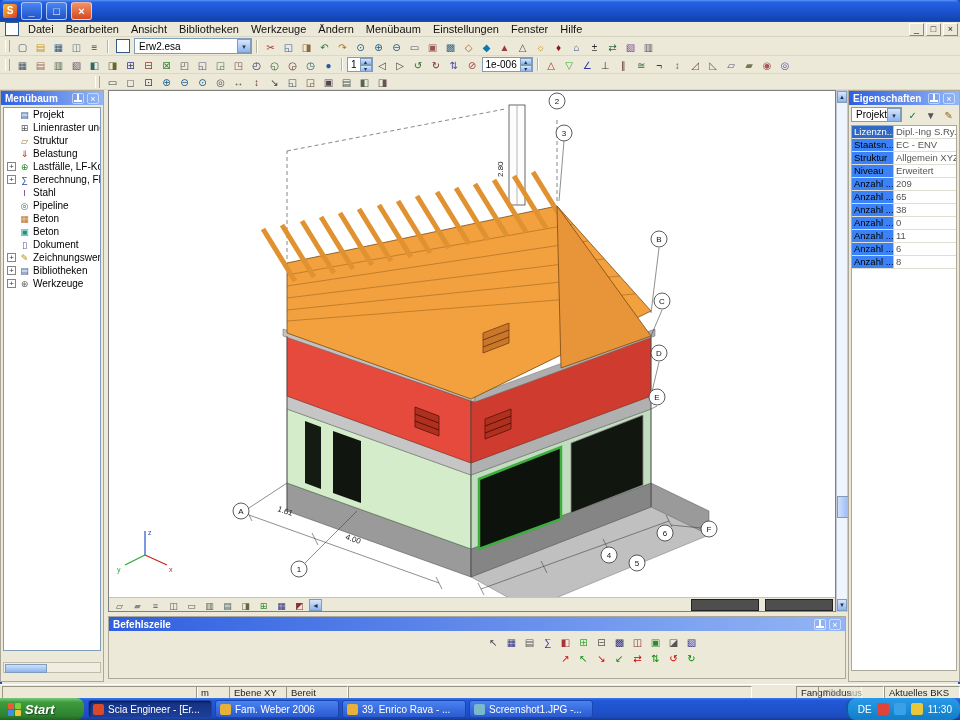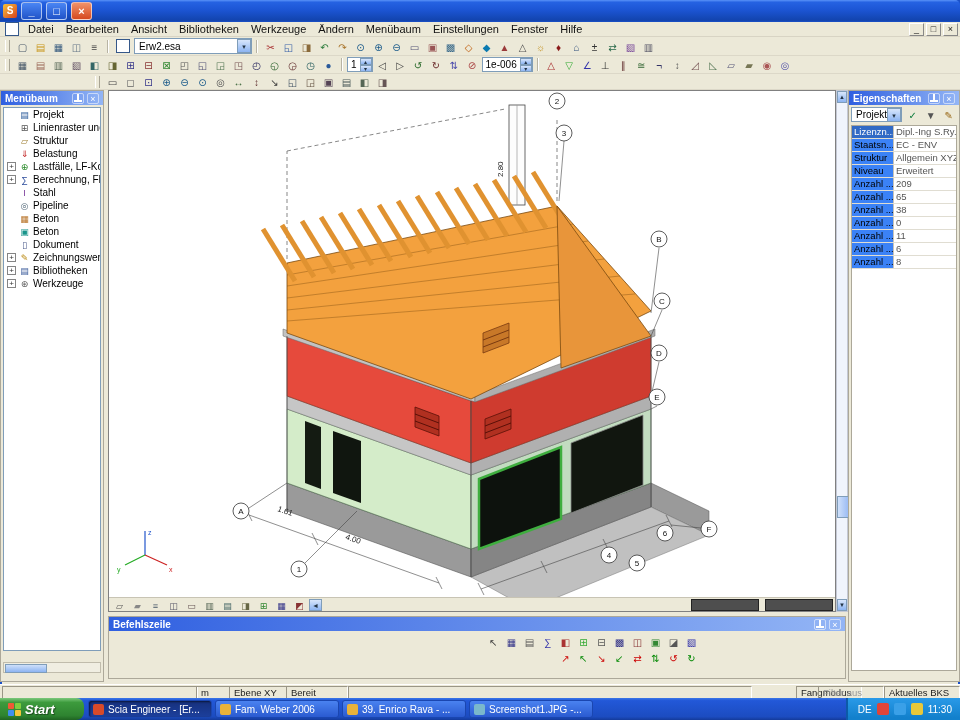--- a/index.html
+++ b/index.html
@@ -109,21 +109,21 @@
   .flag{width:13px;height:13px;display:grid;grid-template-columns:1fr 1fr;grid-template-rows:1fr 1fr;gap:1px;flex:none;}
   .flag span{border-radius:1px;}
   .flag .f1{background:#ef5a36;} .flag .f2{background:#7fcf3f;} .flag .f3{background:#3f8fef;} .flag .f4{background:#f4c63a;}
   .tasks{display:flex;gap:3px;margin-left:4px;flex:1;}
   .task{width:124px;height:18px;display:flex;align-items:center;gap:4px;padding:0 4px;box-sizing:border-box;
     border-radius:3px;background:linear-gradient(#4a82f0,#2a5ad0);border:1px solid #1a46b0;color:#fff;font-size:10px;}
   .task.active{background:linear-gradient(#16307c,#1c3f9c);box-shadow:inset 1px 1px 2px #0008;}
   .task .tico2{width:11px;height:11px;background:var(--c,#ddd);border-radius:2px;flex:none;}
   .task .tlab2{white-space:nowrap;overflow:hidden;text-overflow:ellipsis;}
   #tray{margin-left:auto;height:22px;display:flex;align-items:center;gap:5px;padding:0 8px 0 10px;
-    background:linear-gradient(180deg,#2a9ae8 0%,#1280cc 90%);border-left:2px solid #0c5aa8;color:#fff;font-size:10px;}
+    background:linear-gradient(180deg,#2a9ae8 0%,#1280cc 90%);border-left:2px solid #0c5aa8;color:#fff;font-size:10px;border-radius:9px;}
   .trayico{width:12px;height:12px;border-radius:2px;}
   .ti1{background:#e04438;} .ti2{background:#3aa0e8;} .ti3{background:#e8c83a;}
   
   svg .bub{fill:#fff;stroke:#333;stroke-width:.8;}
   svg text{font-family:"Liberation Sans","DejaVu Sans",sans-serif;}
   svg .bubt{font-size:8px;text-anchor:middle;fill:#111;}
   svg .dimt{font-size:8px;fill:#222;}
   svg .axt{font-size:7px;}
 </style>
 </head>

